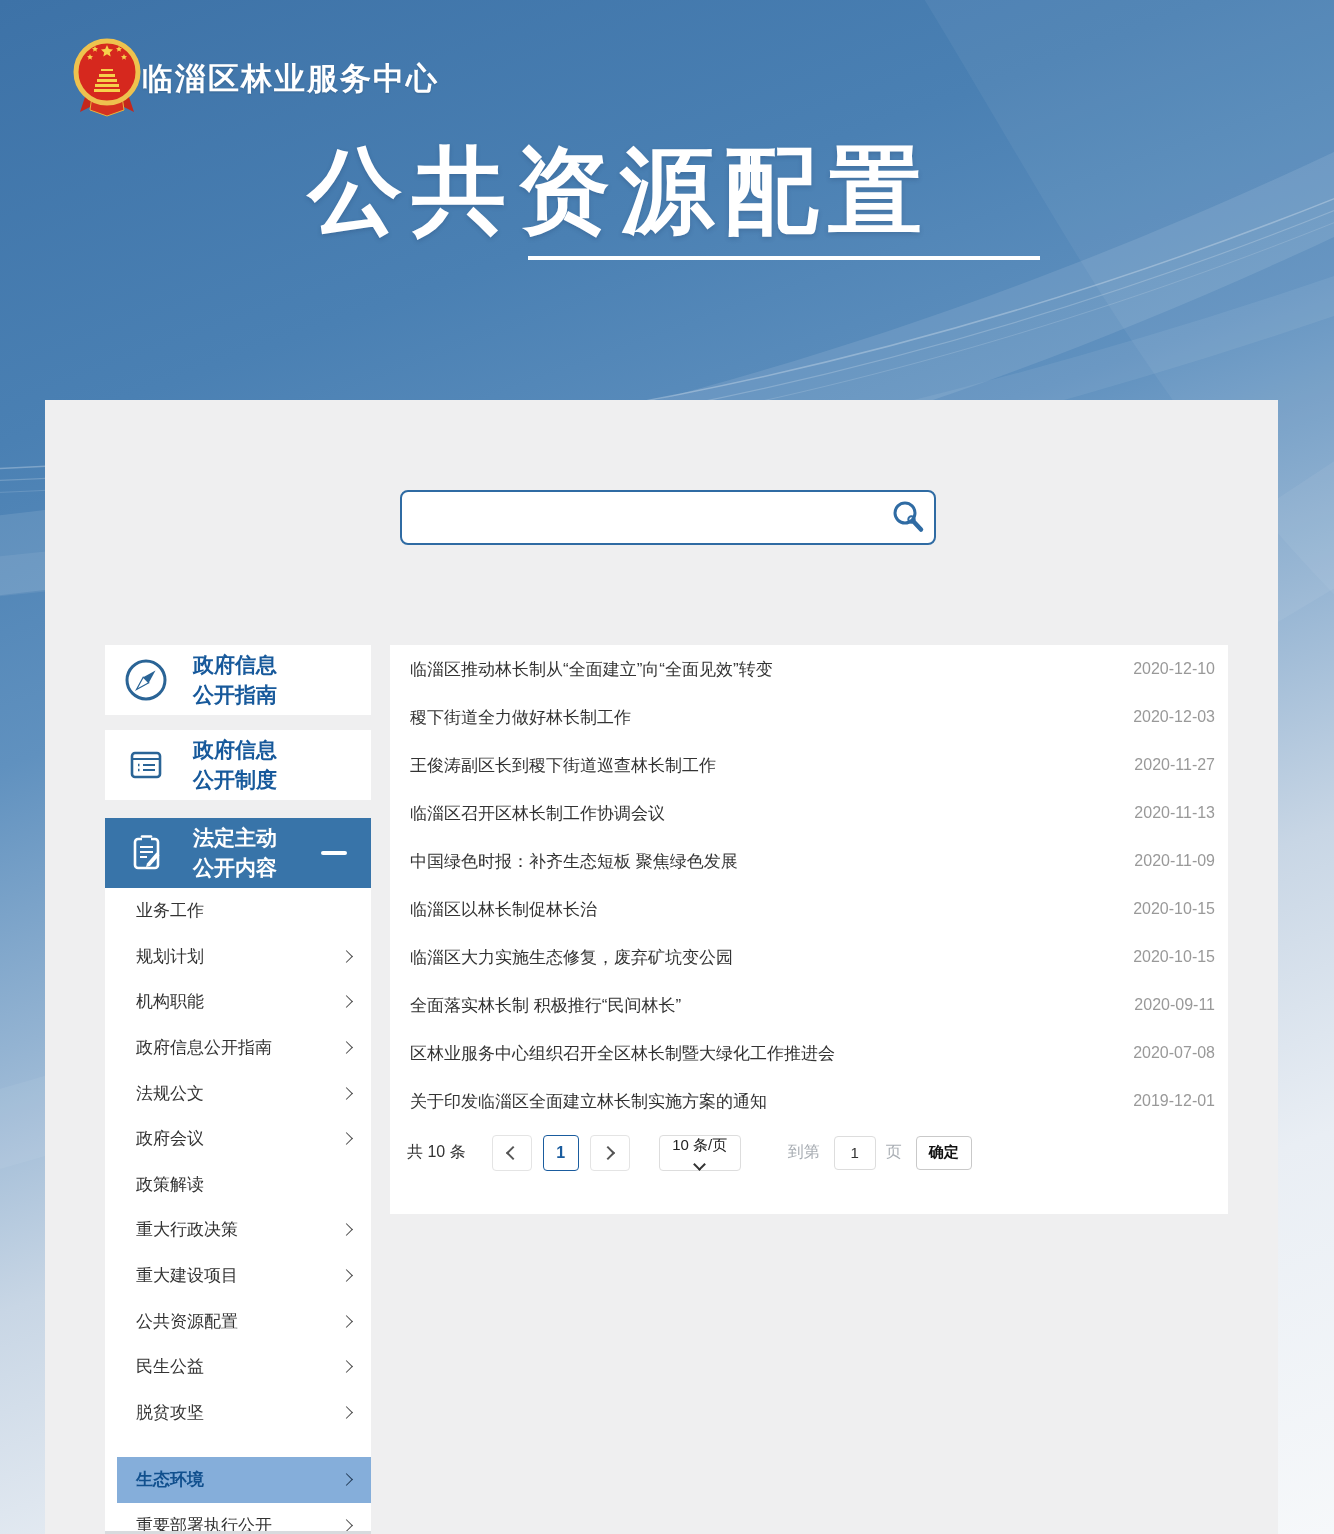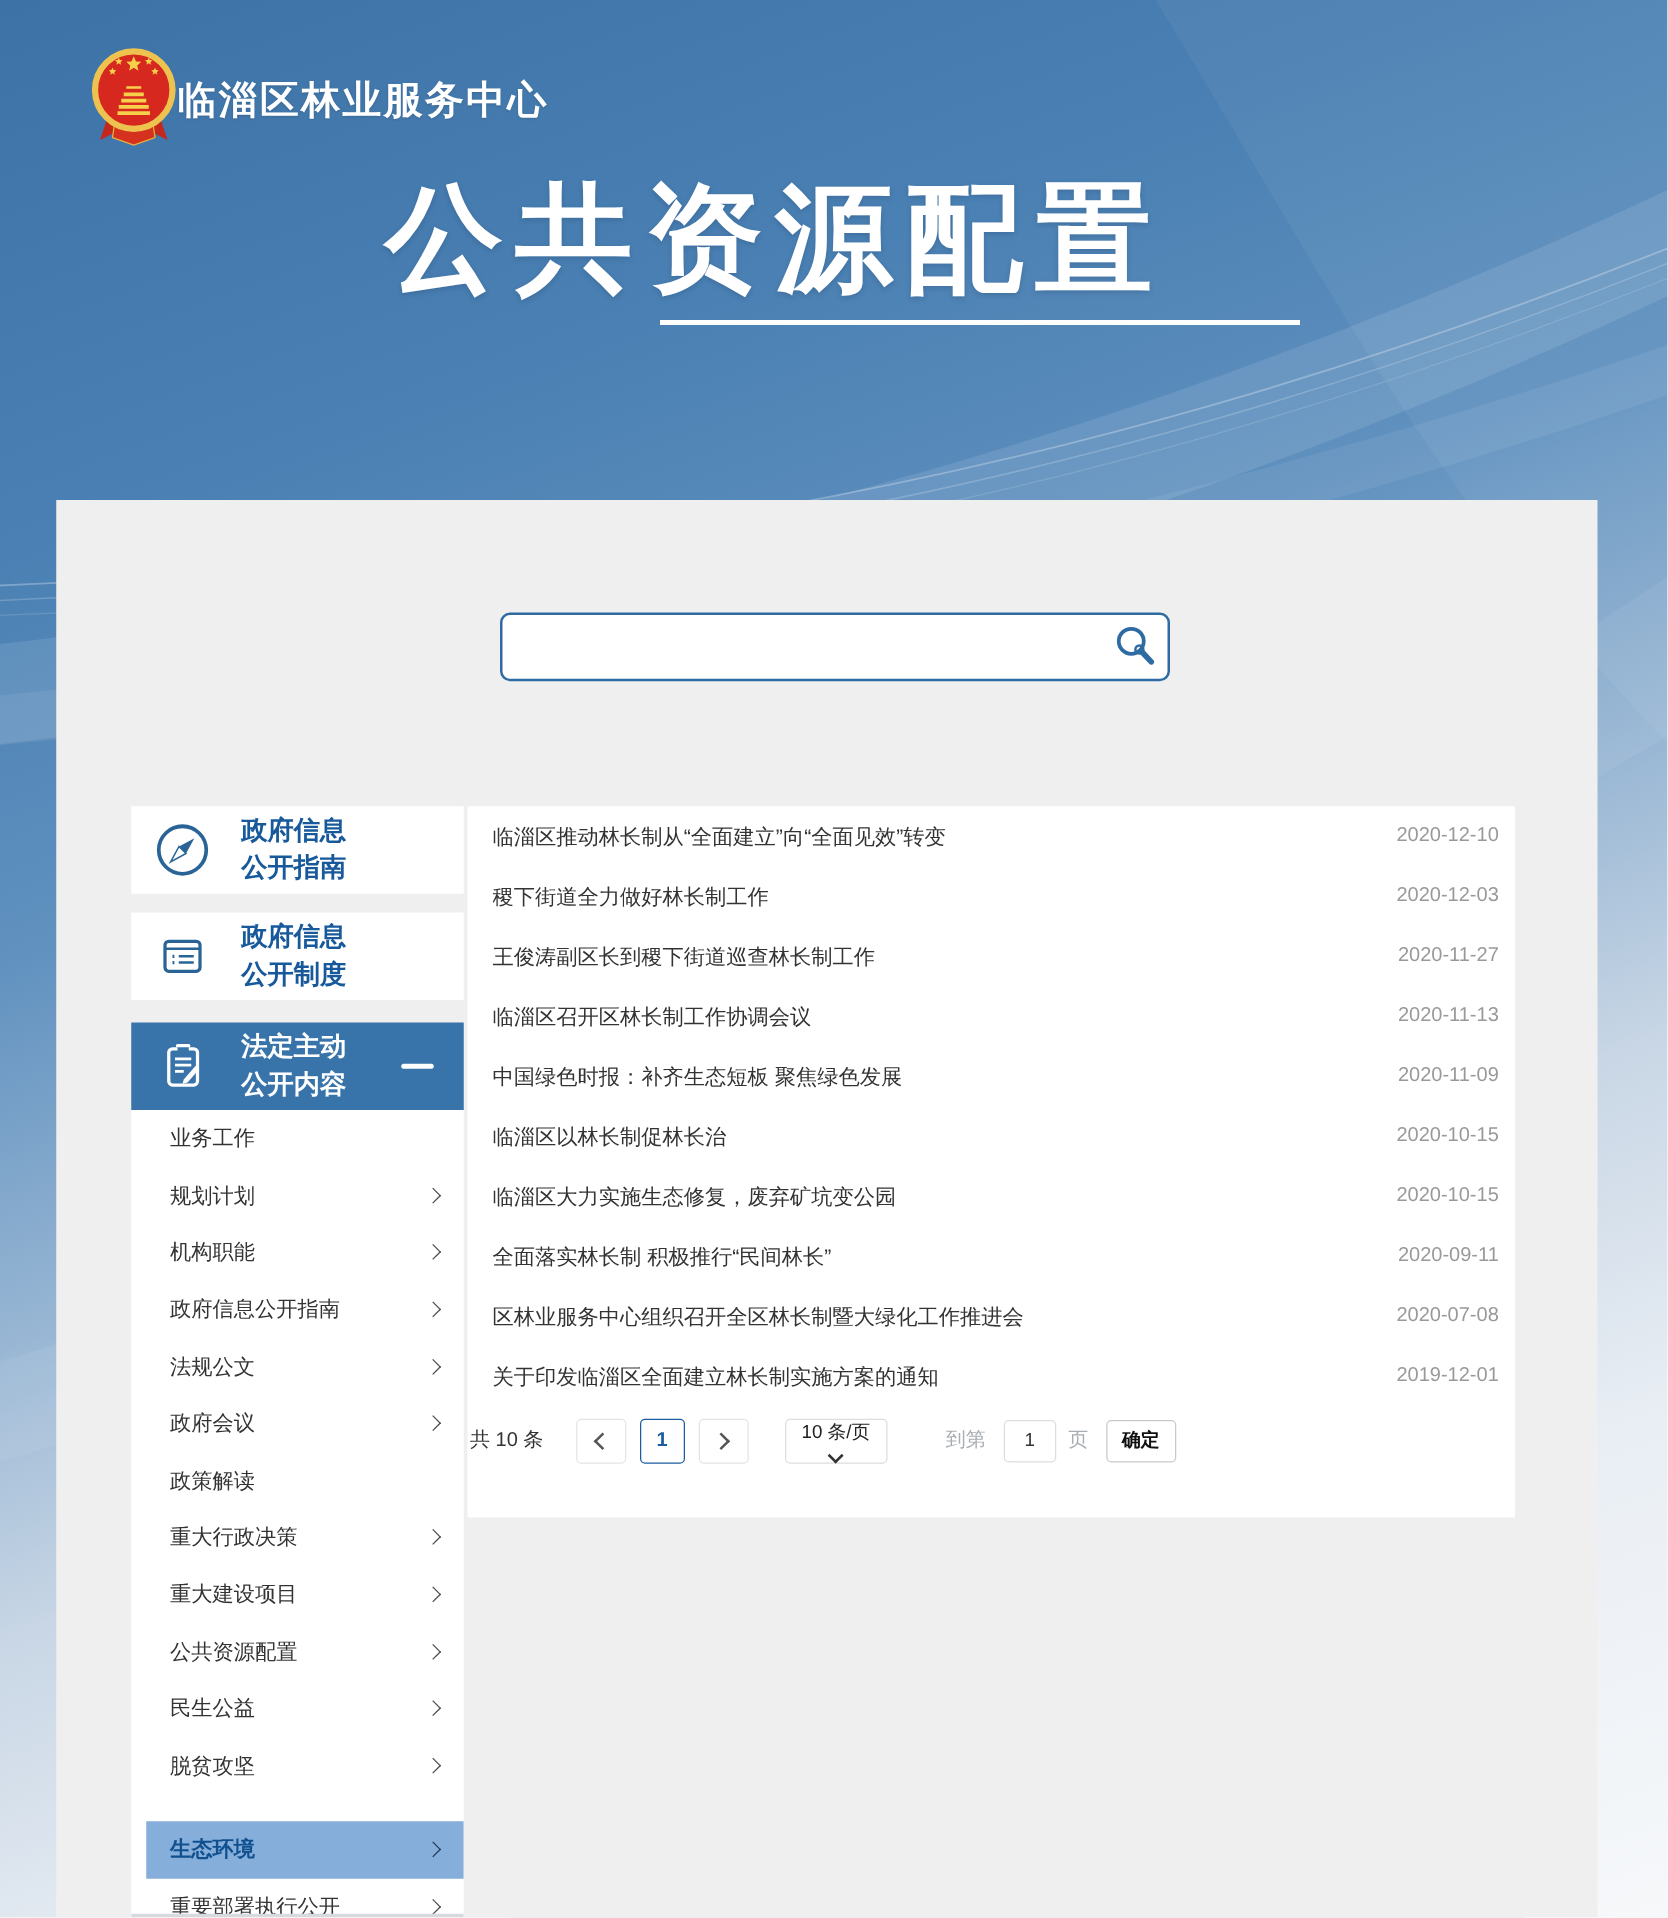--- a/index.html
+++ b/index.html
@@ -39,28 +39,28 @@
   .menu-item{height:45.6px;display:flex;align-items:center;justify-content:space-between;
     padding:0 20px 0 31px;font-size:17px;color:#333;cursor:pointer;box-sizing:border-box;}
   .menu-item .chev{width:8px;height:8px;border-top:1.6px solid #4a4a4a;border-right:1.6px solid #4a4a4a;
     transform:rotate(45deg);flex:0 0 8px;}
   .menu-item.no-arrow .chev{visibility:hidden;}
   .menu-item.active{background:#85aeda;margin-left:12px;padding-left:19px;color:#11508e;font-weight:bold;margin-top:22px;}
   .menu-item.active .chev{border-color:#223a55;}
   .side-strip{position:absolute;left:0;right:0;bottom:0;height:3px;background:#d8dbde;}
 
   
-  .news-panel{position:absolute;left:329px;top:245px;width:838px;height:569px;background:#fff;}
+  .news-panel{position:absolute;left:345px;top:245px;width:838px;height:569px;background:#fff;}
   .news-row{height:48px;display:flex;align-items:center;justify-content:space-between;padding:0 13px 0 20px;}
   .news-title{font-size:17px;color:#333;cursor:pointer;white-space:nowrap;overflow:hidden;}
   .news-date{font-size:16px;color:#999;flex:0 0 auto;margin-left:20px;}
 
   
   .pager{position:absolute;left:0;right:0;top:480px;height:55px;display:flex;align-items:center;font-size:16px;color:#333;}
-  .pg-total{margin-left:2px;}
+  .pg-total{margin-left:17px;}
   .pg-btn{width:40px;height:36px;border:1px solid #e4e4e4;border-radius:4px;background:#fff;
     display:flex;align-items:center;justify-content:center;cursor:pointer;box-sizing:border-box;}
   .pg-prev{margin-left:26px;} .pg-next{margin-left:11px;}
   .chev-l{width:8px;height:8px;border-left:2px solid #555;border-bottom:2px solid #555;transform:rotate(45deg);margin-left:3px;}
   .chev-r{width:8px;height:8px;border-right:2px solid #555;border-top:2px solid #555;transform:rotate(45deg);margin-right:3px;}
   .pg-current{width:36px;height:36px;border:1px solid #1a5c9e;border-radius:4px;color:#1a5c9e;font-weight:bold;
     display:flex;align-items:center;justify-content:center;margin-left:11px;background:#fff;box-sizing:border-box;cursor:default;}
   .pg-select{margin-left:29px;min-width:82px;height:36px;border:1px solid #ddd;border-radius:4px;background:#fff;
     display:flex;align-items:center;justify-content:center;gap:9px;font-size:15px;color:#222;cursor:pointer;box-sizing:border-box;padding:0 10px;flex-direction:column;}
   .chev-d{width:7px;height:7px;border-right:2px solid #333;border-bottom:2px solid #333;transform:rotate(45deg);margin-top:-4px;}

